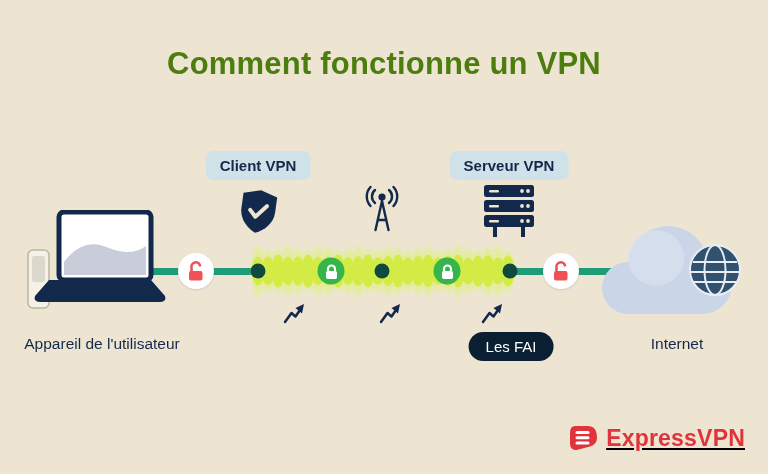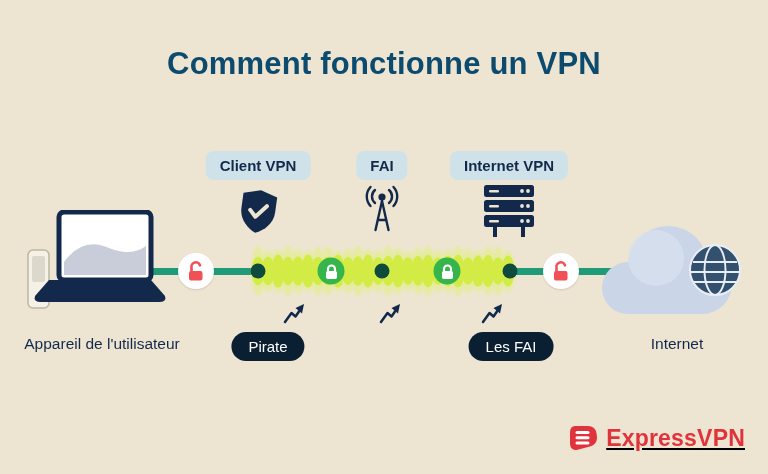--- a/index.html
+++ b/index.html
@@ -3,21 +3,21 @@
 <meta charset="utf-8">
 <style>
   html,body{margin:0;padding:0;background:#EDE5D2;}
   .stage{
     position:relative;width:768px;height:474px;background:#EDE5D2;
     font-family:"Liberation Sans",sans-serif;overflow:hidden;
   }
   .abs{position:absolute;}
   .title{
     position:absolute;top:46px;left:0;width:100%;text-align:center;
-    font-size:31px;font-weight:bold;color:#0c4a6e;margin:0;letter-spacing:.2px;
+    font-size:31px;font-weight:bold;color:#4d7c0f;margin:0;letter-spacing:.2px;
   }
   
   .line{
     position:absolute;left:150px;top:268px;width:470px;height:7px;
     background:#1F9C77;z-index:1;
   }
   .tunnel{position:absolute;left:250px;top:243px;z-index:2;}
   .dot{
     position:absolute;width:15px;height:15px;border-radius:50%;
     background:#0E4A3E;transform:translate(-50%,-50%);z-index:4;
@@ -141,22 +141,21 @@
     </svg>
   </div>
   <div class="lock lock-closed" style="left:447px;top:271px">
     <svg width="18" height="18" viewBox="0 0 18 18">
       <path d="M5.5 8.5 V6.5 A3.5 3.5 0 0 1 12.5 6.5 V8.5" fill="none" stroke="#FFFFFF" stroke-width="2.2"></path>
       <rect x="3.5" y="8.5" width="11" height="8" rx="1.8" fill="#FFFFFF"></rect>
     </svg>
   </div>
 
   <div class="pill-light" style="left:258px;top:145px">Client VPN</div>
-  <div class="pill-light" style="left:382px;top:145px">FAI</div>
-  <div class="pill-light" style="left:509px;top:145px">Internet VPN</div>
+  <div class="pill-light" style="left:509px;top:145px">Serveur VPN</div>
 
   <svg class="icon-node" style="left:233px;top:186px" width="50" height="52" viewBox="0 0 50 52">
     <g transform="rotate(8 25 26)">
       <path d="M25 4 L42 9 V24 C42 35 34 43 25 47 C16 43 8 35 8 24 V9 Z" fill="#13294B"></path>
       <path d="M17 25 L23 31 L33 19" stroke="#EDE5D2" stroke-width="4" fill="none" stroke-linecap="round" stroke-linejoin="round"></path>
     </g>
   </svg>
 
   <svg class="icon-node" style="left:358px;top:184px" width="48" height="50" viewBox="0 0 48 50">
     <g stroke="#13294B" stroke-width="2.4" fill="none" stroke-linecap="round">
@@ -223,21 +222,20 @@
   </svg>
   <svg class="arrow" style="left:378px;top:302px" width="26" height="24" viewBox="0 0 26 24">
     <path d="M3 20 L9.5 11 L13.5 14.5 L18 8" fill="none" stroke="#13294B" stroke-width="2.5" stroke-linecap="round" stroke-linejoin="round"></path>
     <polygon points="22,2 20,11.5 13.5,6" fill="#13294B"></polygon>
   </svg>
   <svg class="arrow" style="left:480px;top:302px" width="26" height="24" viewBox="0 0 26 24">
     <path d="M3 20 L9.5 11 L13.5 14.5 L18 8" fill="none" stroke="#13294B" stroke-width="2.5" stroke-linecap="round" stroke-linejoin="round"></path>
     <polygon points="22,2 20,11.5 13.5,6" fill="#13294B"></polygon>
   </svg>
 
-  <div class="pill-dark" style="left:268px;top:332px">Pirate</div>
   <div class="pill-dark" style="left:511px;top:332px">Les FAI</div>
 
   <div class="caption" style="left:102px;top:335px">Appareil de l'utilisateur</div>
   <div class="caption" style="left:677px;top:335px">Internet</div>
 
   <div class="brand">
     <svg width="30" height="28" viewBox="0 0 30 28">
       <path d="M7 2 H20 Q27 2 28.5 9 L29 13.5 Q29 20.5 22 22.5 L8.5 26 Q2 26.5 2 19.5 V9 Q2 2 7 2 Z" fill="#E1333B"></path>
       <rect x="7.5" y="7" width="14" height="3" rx="1.5" fill="#FFFFFF"></rect>
       <rect x="7.5" y="12.3" width="14" height="3" rx="1.5" fill="#FFFFFF"></rect>

